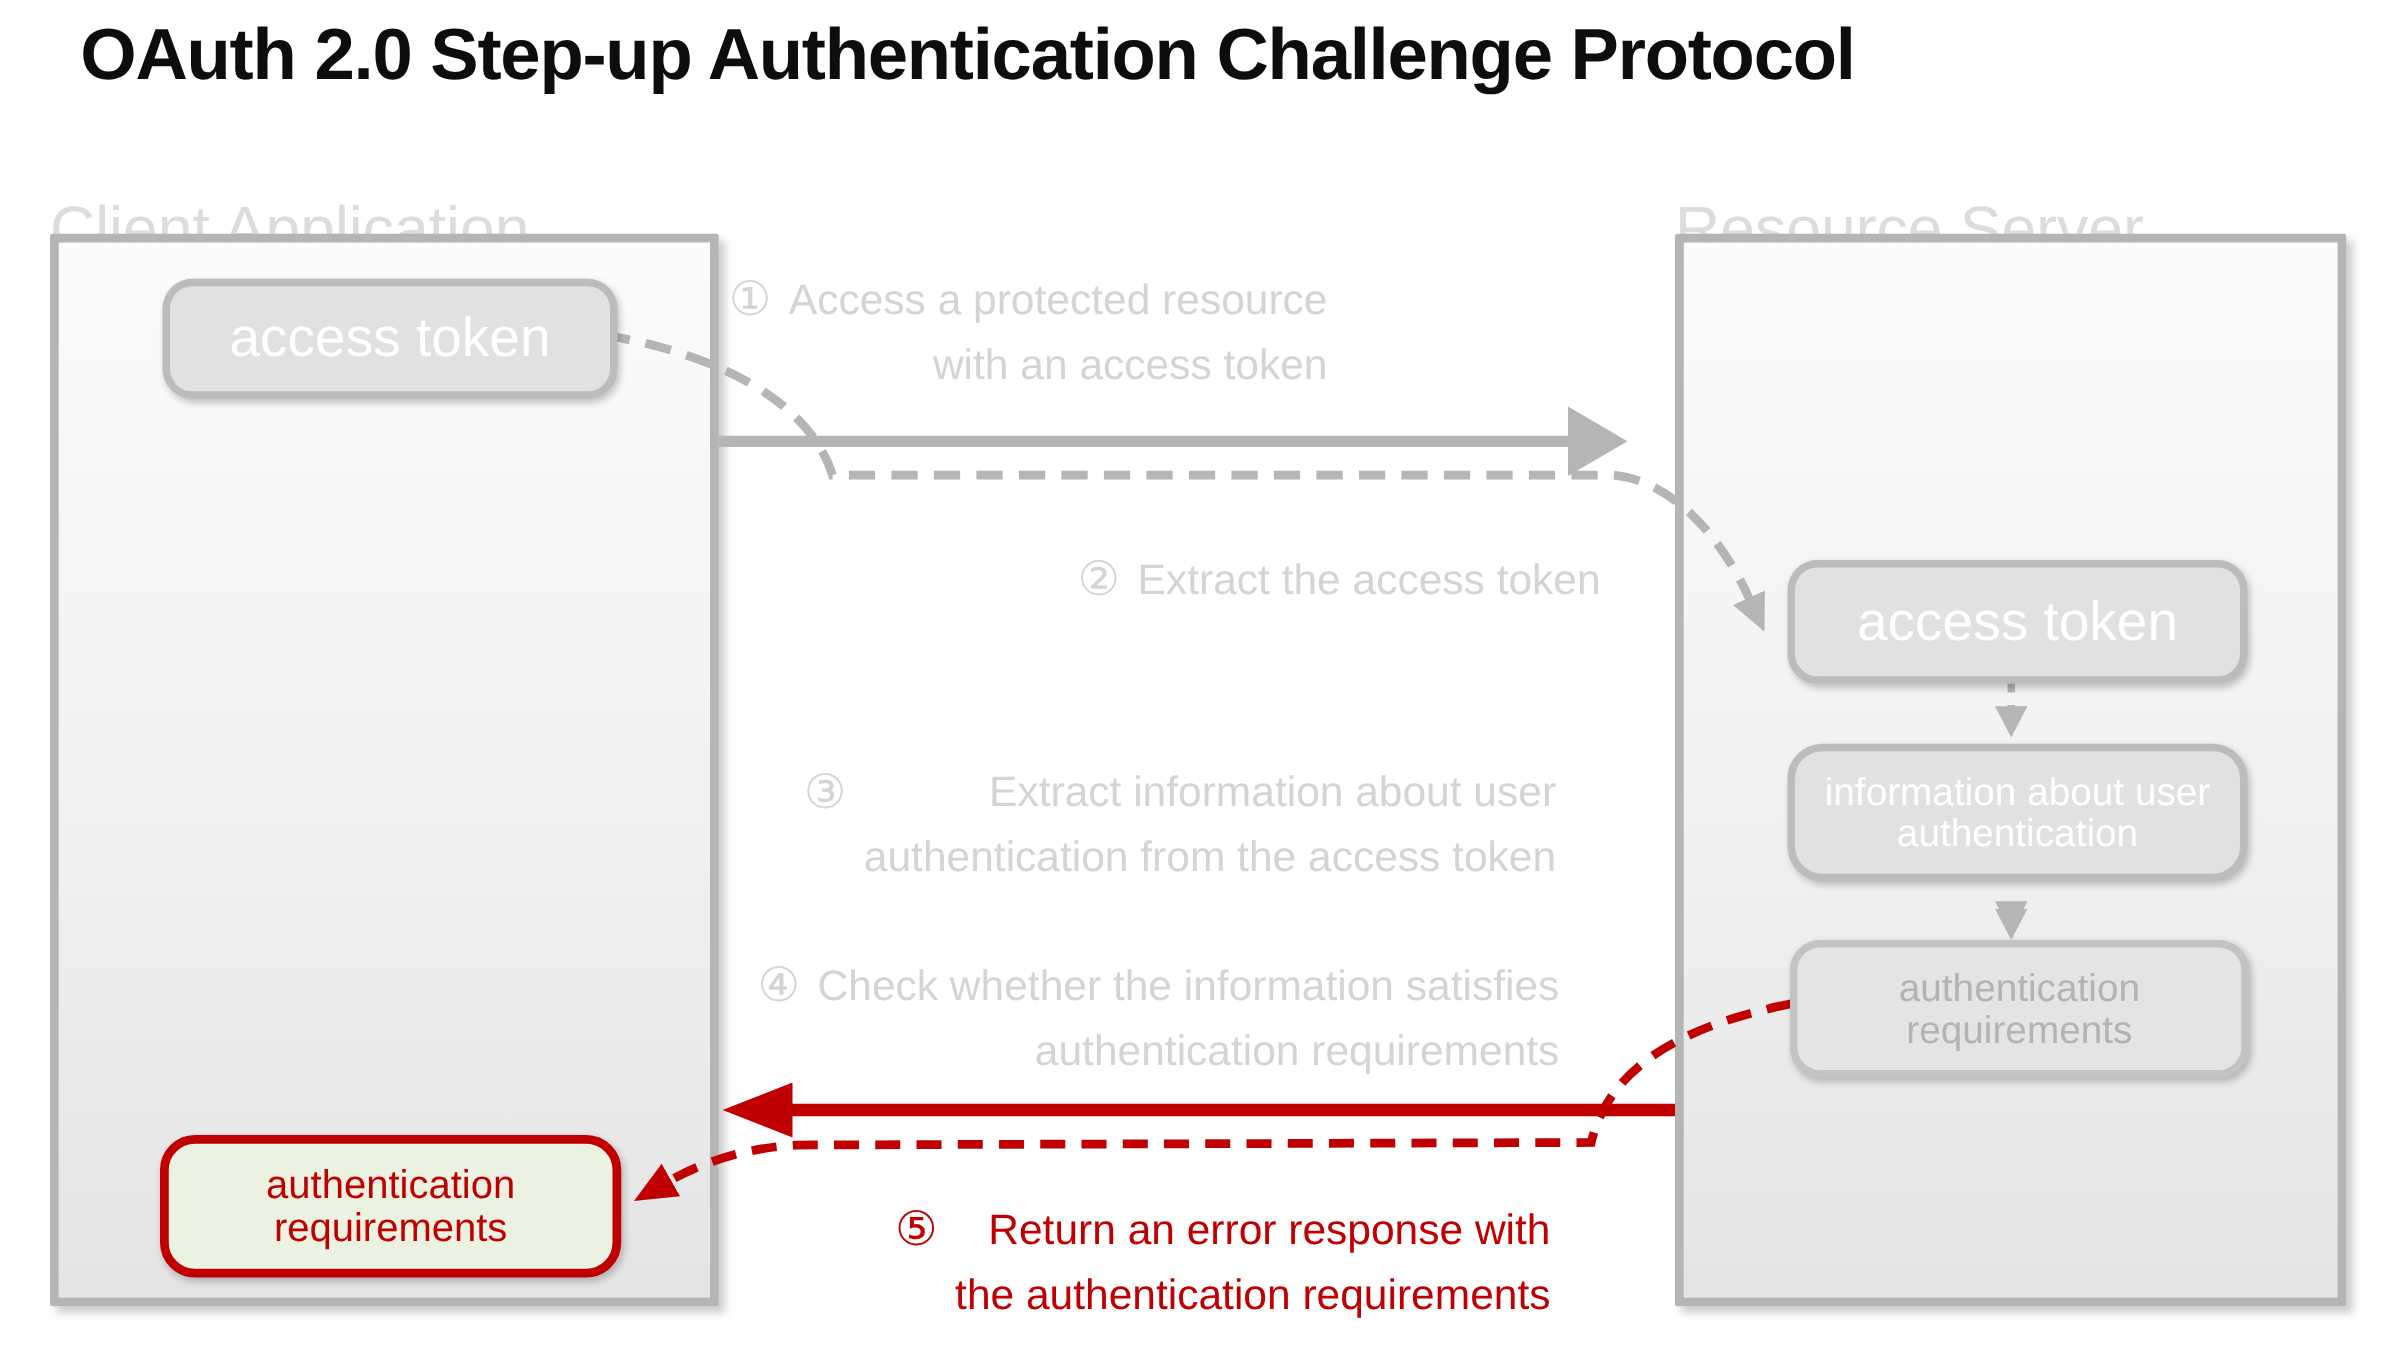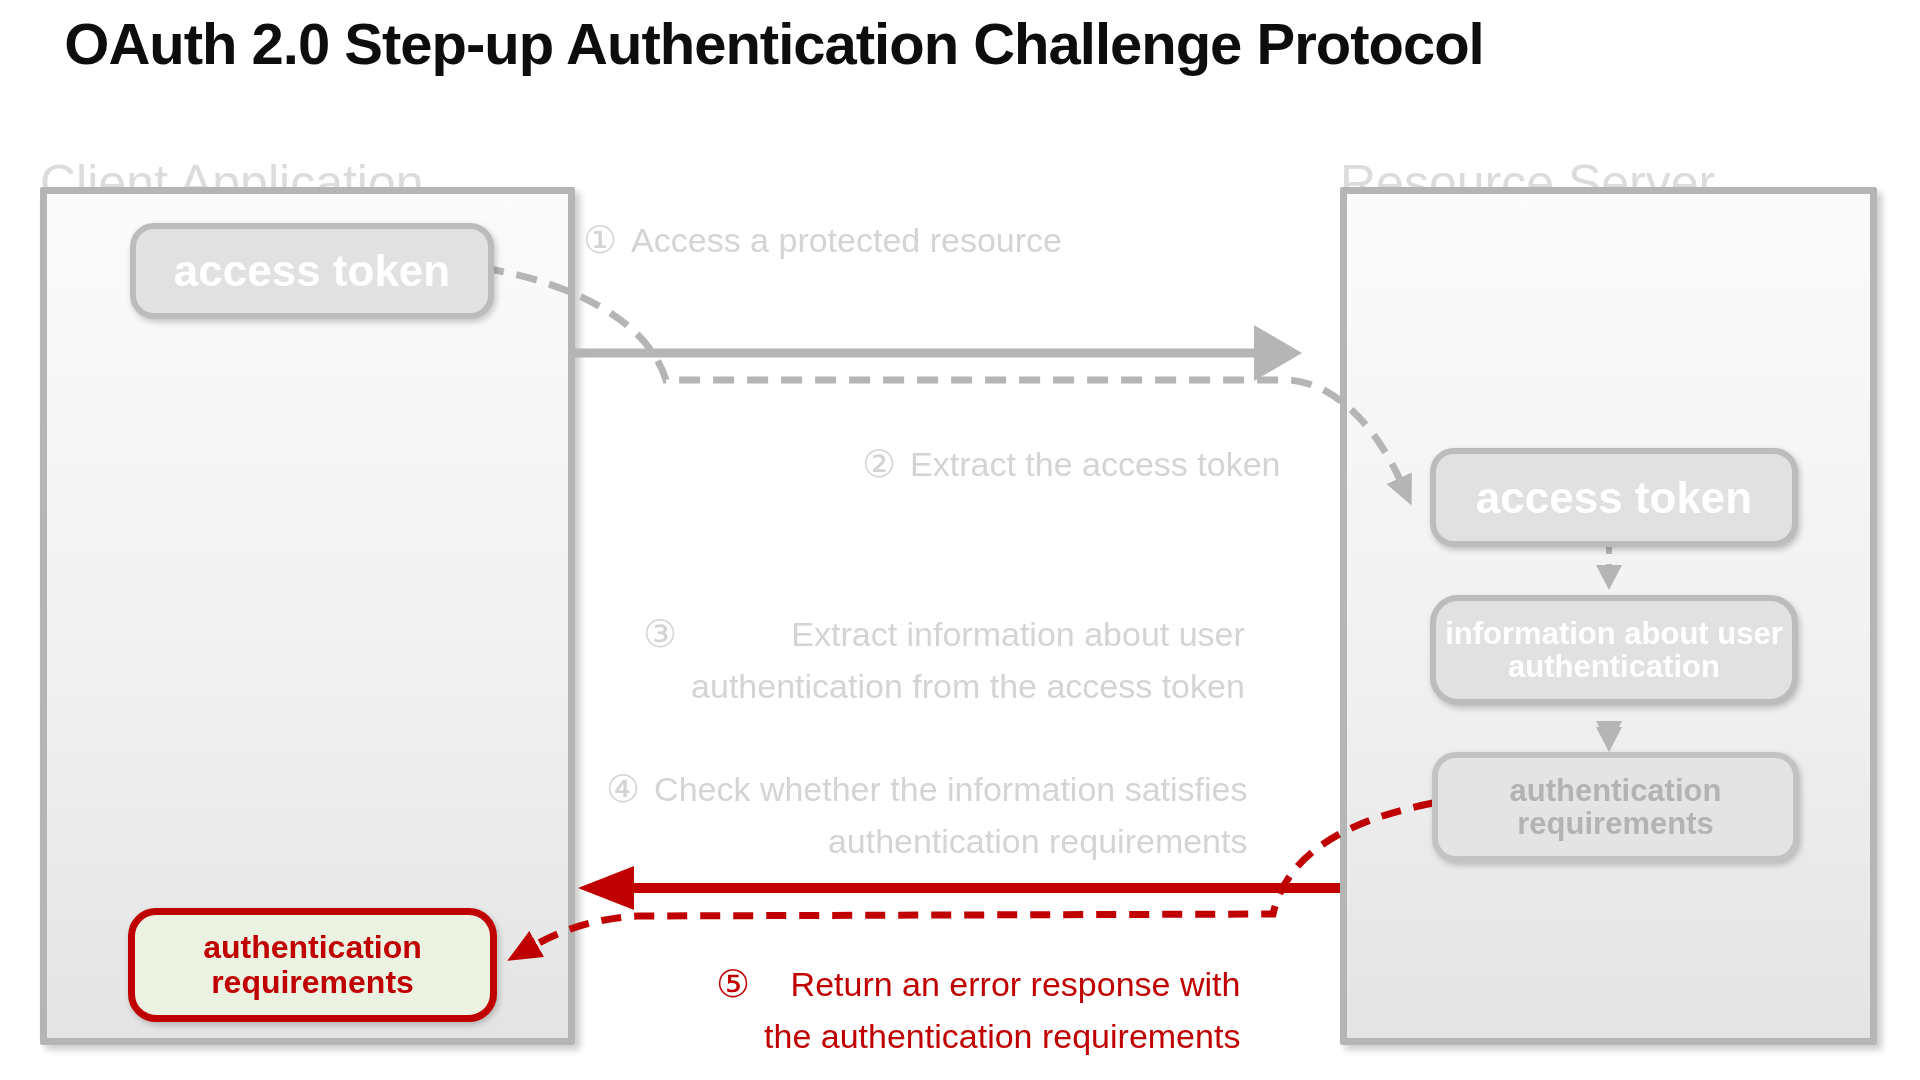--- a/index.html
+++ b/index.html
@@ -18,21 +18,21 @@
   .heading.server{left:1340px;width:537px;}
   .bigbox{
     position:absolute;border:7px solid #b5b5b5;border-radius:2px;
     background:linear-gradient(180deg,#fbfbfb 0%,#f1f1f1 55%,#e4e4e4 100%);
     box-shadow:5px 5px 7px rgba(0,0,0,.20);
   }
   .bigbox.client{left:40px;top:187px;width:521px;height:844px;}
   .bigbox.server{left:1340px;top:187px;width:523px;height:844px;}
   .node{
     position:absolute;display:flex;align-items:center;justify-content:center;
-    text-align:center;font-weight:bold;
+    text-align:center;font-weight:normal;
     background:#e1e1e1;border:6px solid #bcbcbc;border-radius:24px;color:#ffffff;
     box-shadow:2px 3px 6px rgba(0,0,0,.22);
   }
   .node.at-client{left:130px;top:223px;width:352px;height:84px;font-size:44px;}
   .node.at-server{left:1430px;top:448px;width:356px;height:87px;font-size:44px;}
   .node.info-server{left:1430px;top:595px;width:356px;height:98px;font-size:31px;line-height:1.08;border-radius:28px;}
   .node.ar-server{left:1432px;top:752px;width:355px;height:98px;font-size:31px;line-height:1.08;
     color:#b3b3b3;background:#e4e4e4;border-color:#c3c3c3;}
   .node.ar-client{left:128px;top:908px;width:355px;height:100px;font-size:32px;line-height:1.1;
     color:#c00000;background:#ebf2e2;border:7px solid #c00000;border-radius:28px;}
@@ -100,20 +100,21 @@
   <div class="node at-client">access token</div>
   <div class="node at-server">access token</div>
   <div class="node info-server">information about user authentication</div>
   <div class="node ar-server">authentication requirements</div>
   <div class="node ar-client">authentication requirements</div>
 
   <div class="step s1">
     <span class="num">①</span>
     <span class="lines">
       <span>Access a protected resource</span>
+      <span>with an access token</span>
     </span>
   </div>
   <div class="step s2">
     <span class="num">②</span>
     <span class="lines">
       <span>Extract the access token</span>
     </span>
   </div>
   <div class="step s3">
     <span class="num">③</span>

